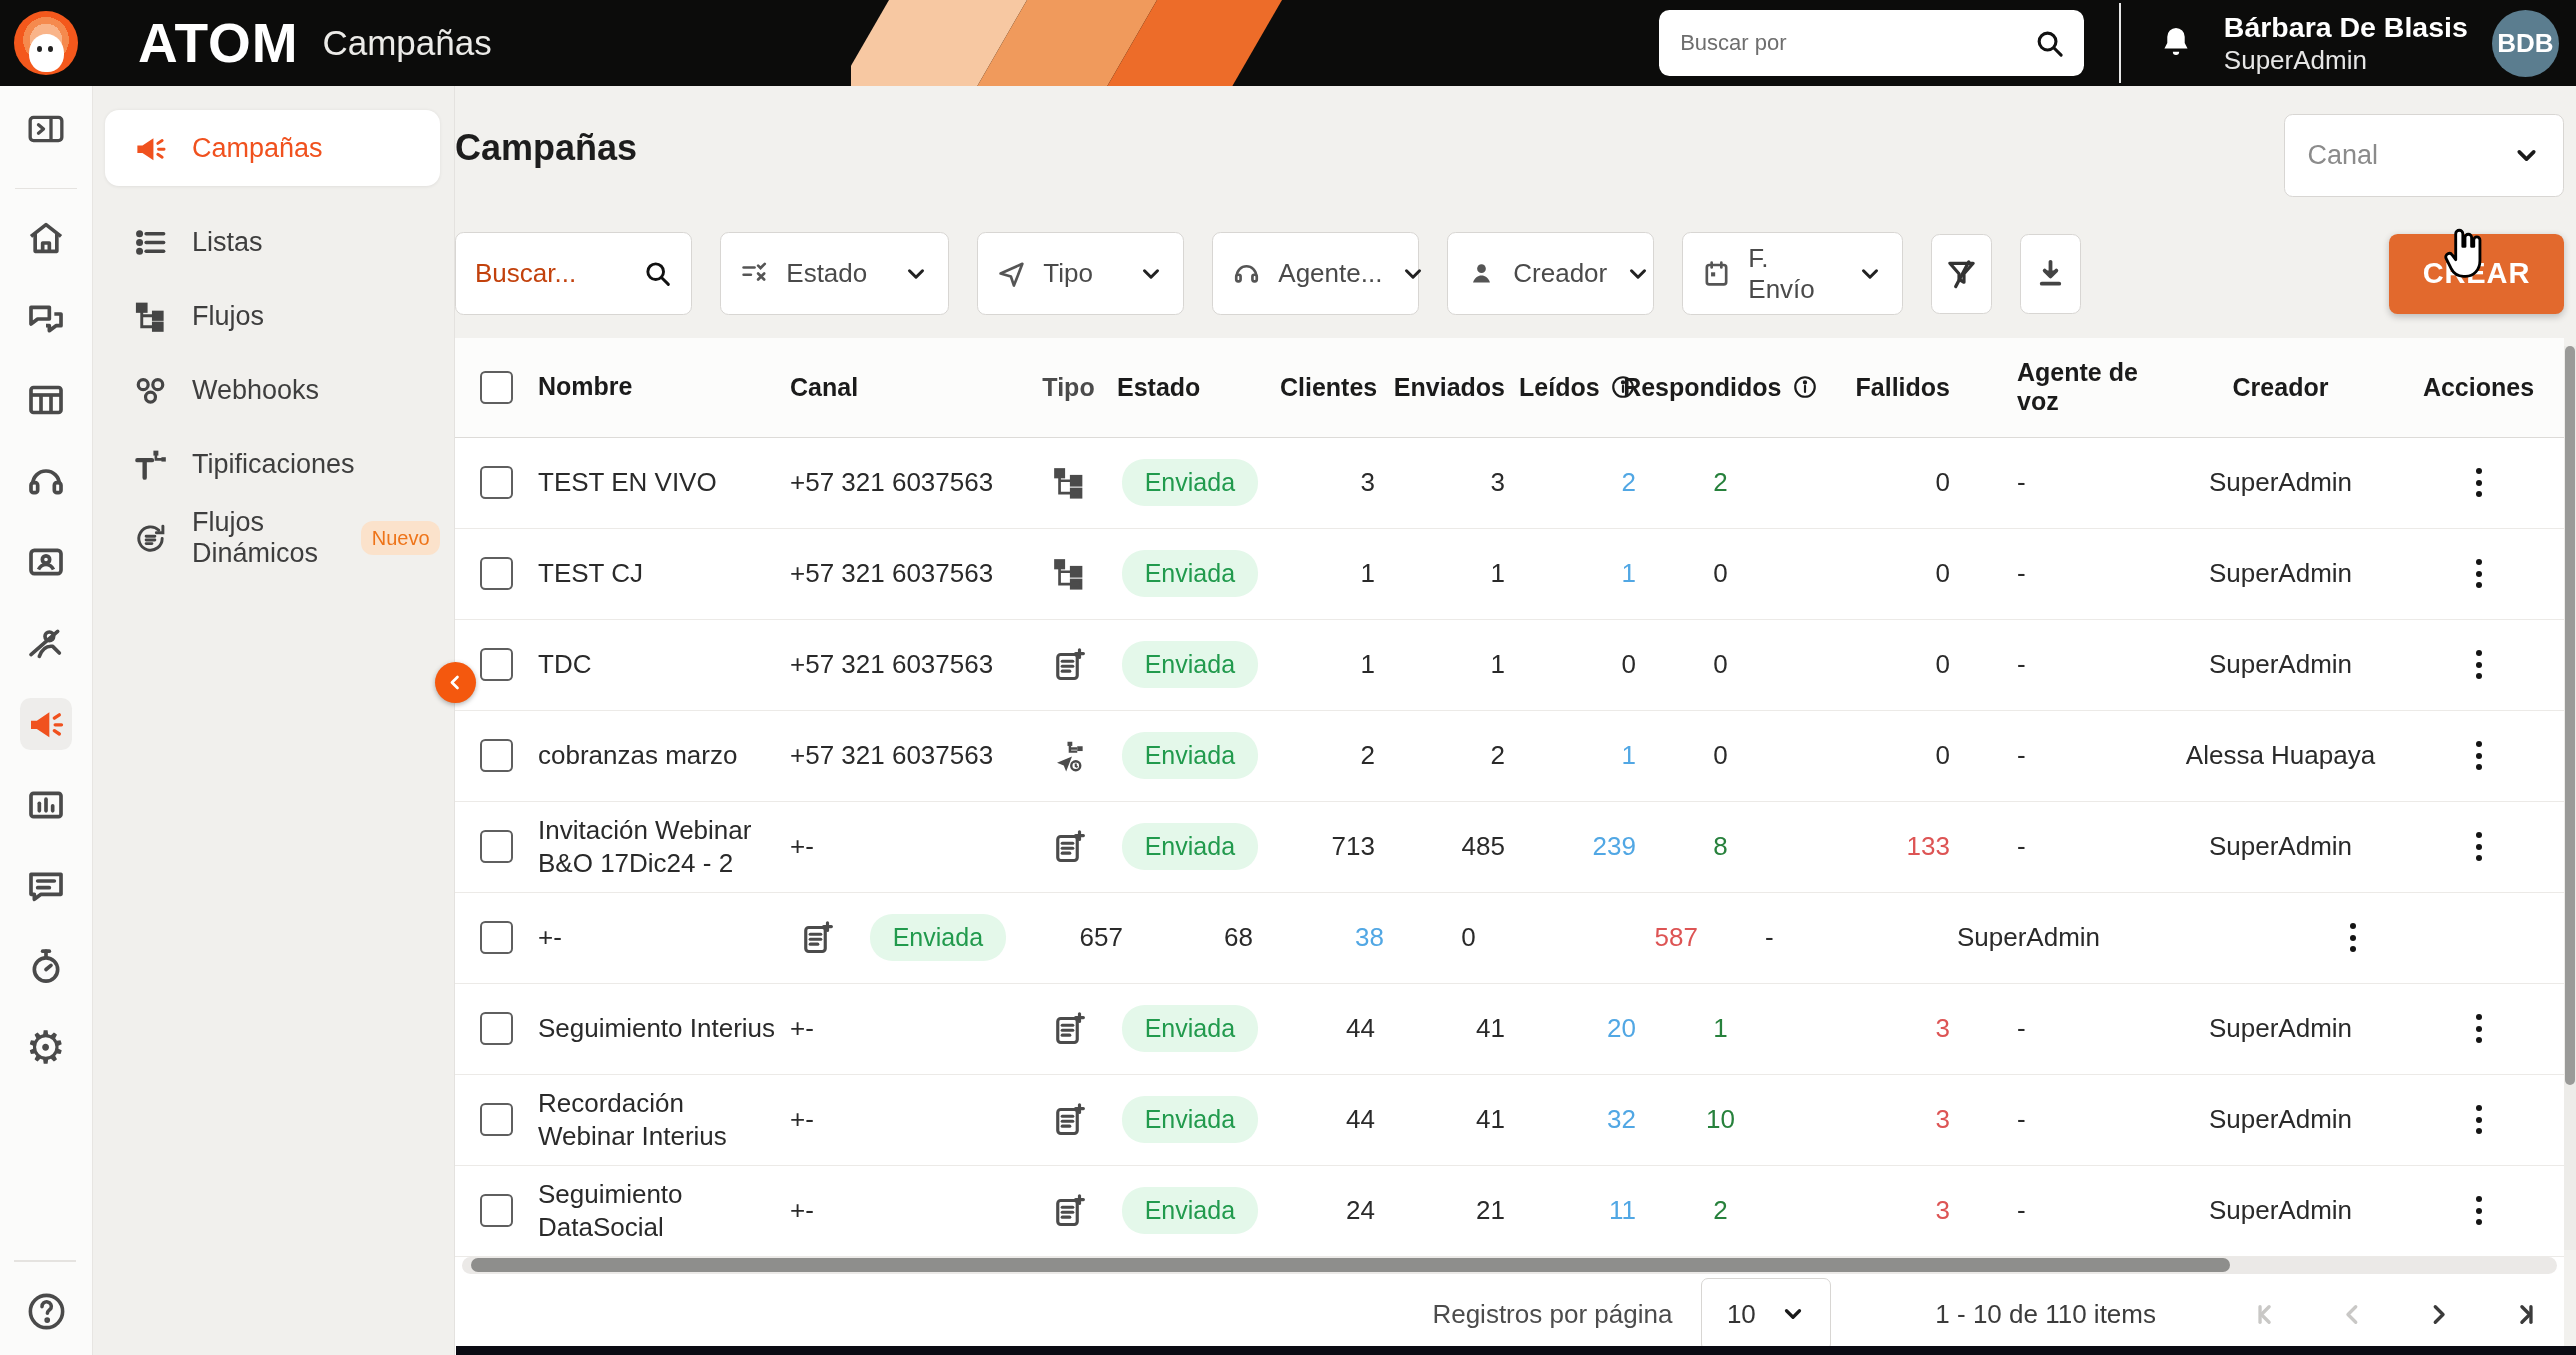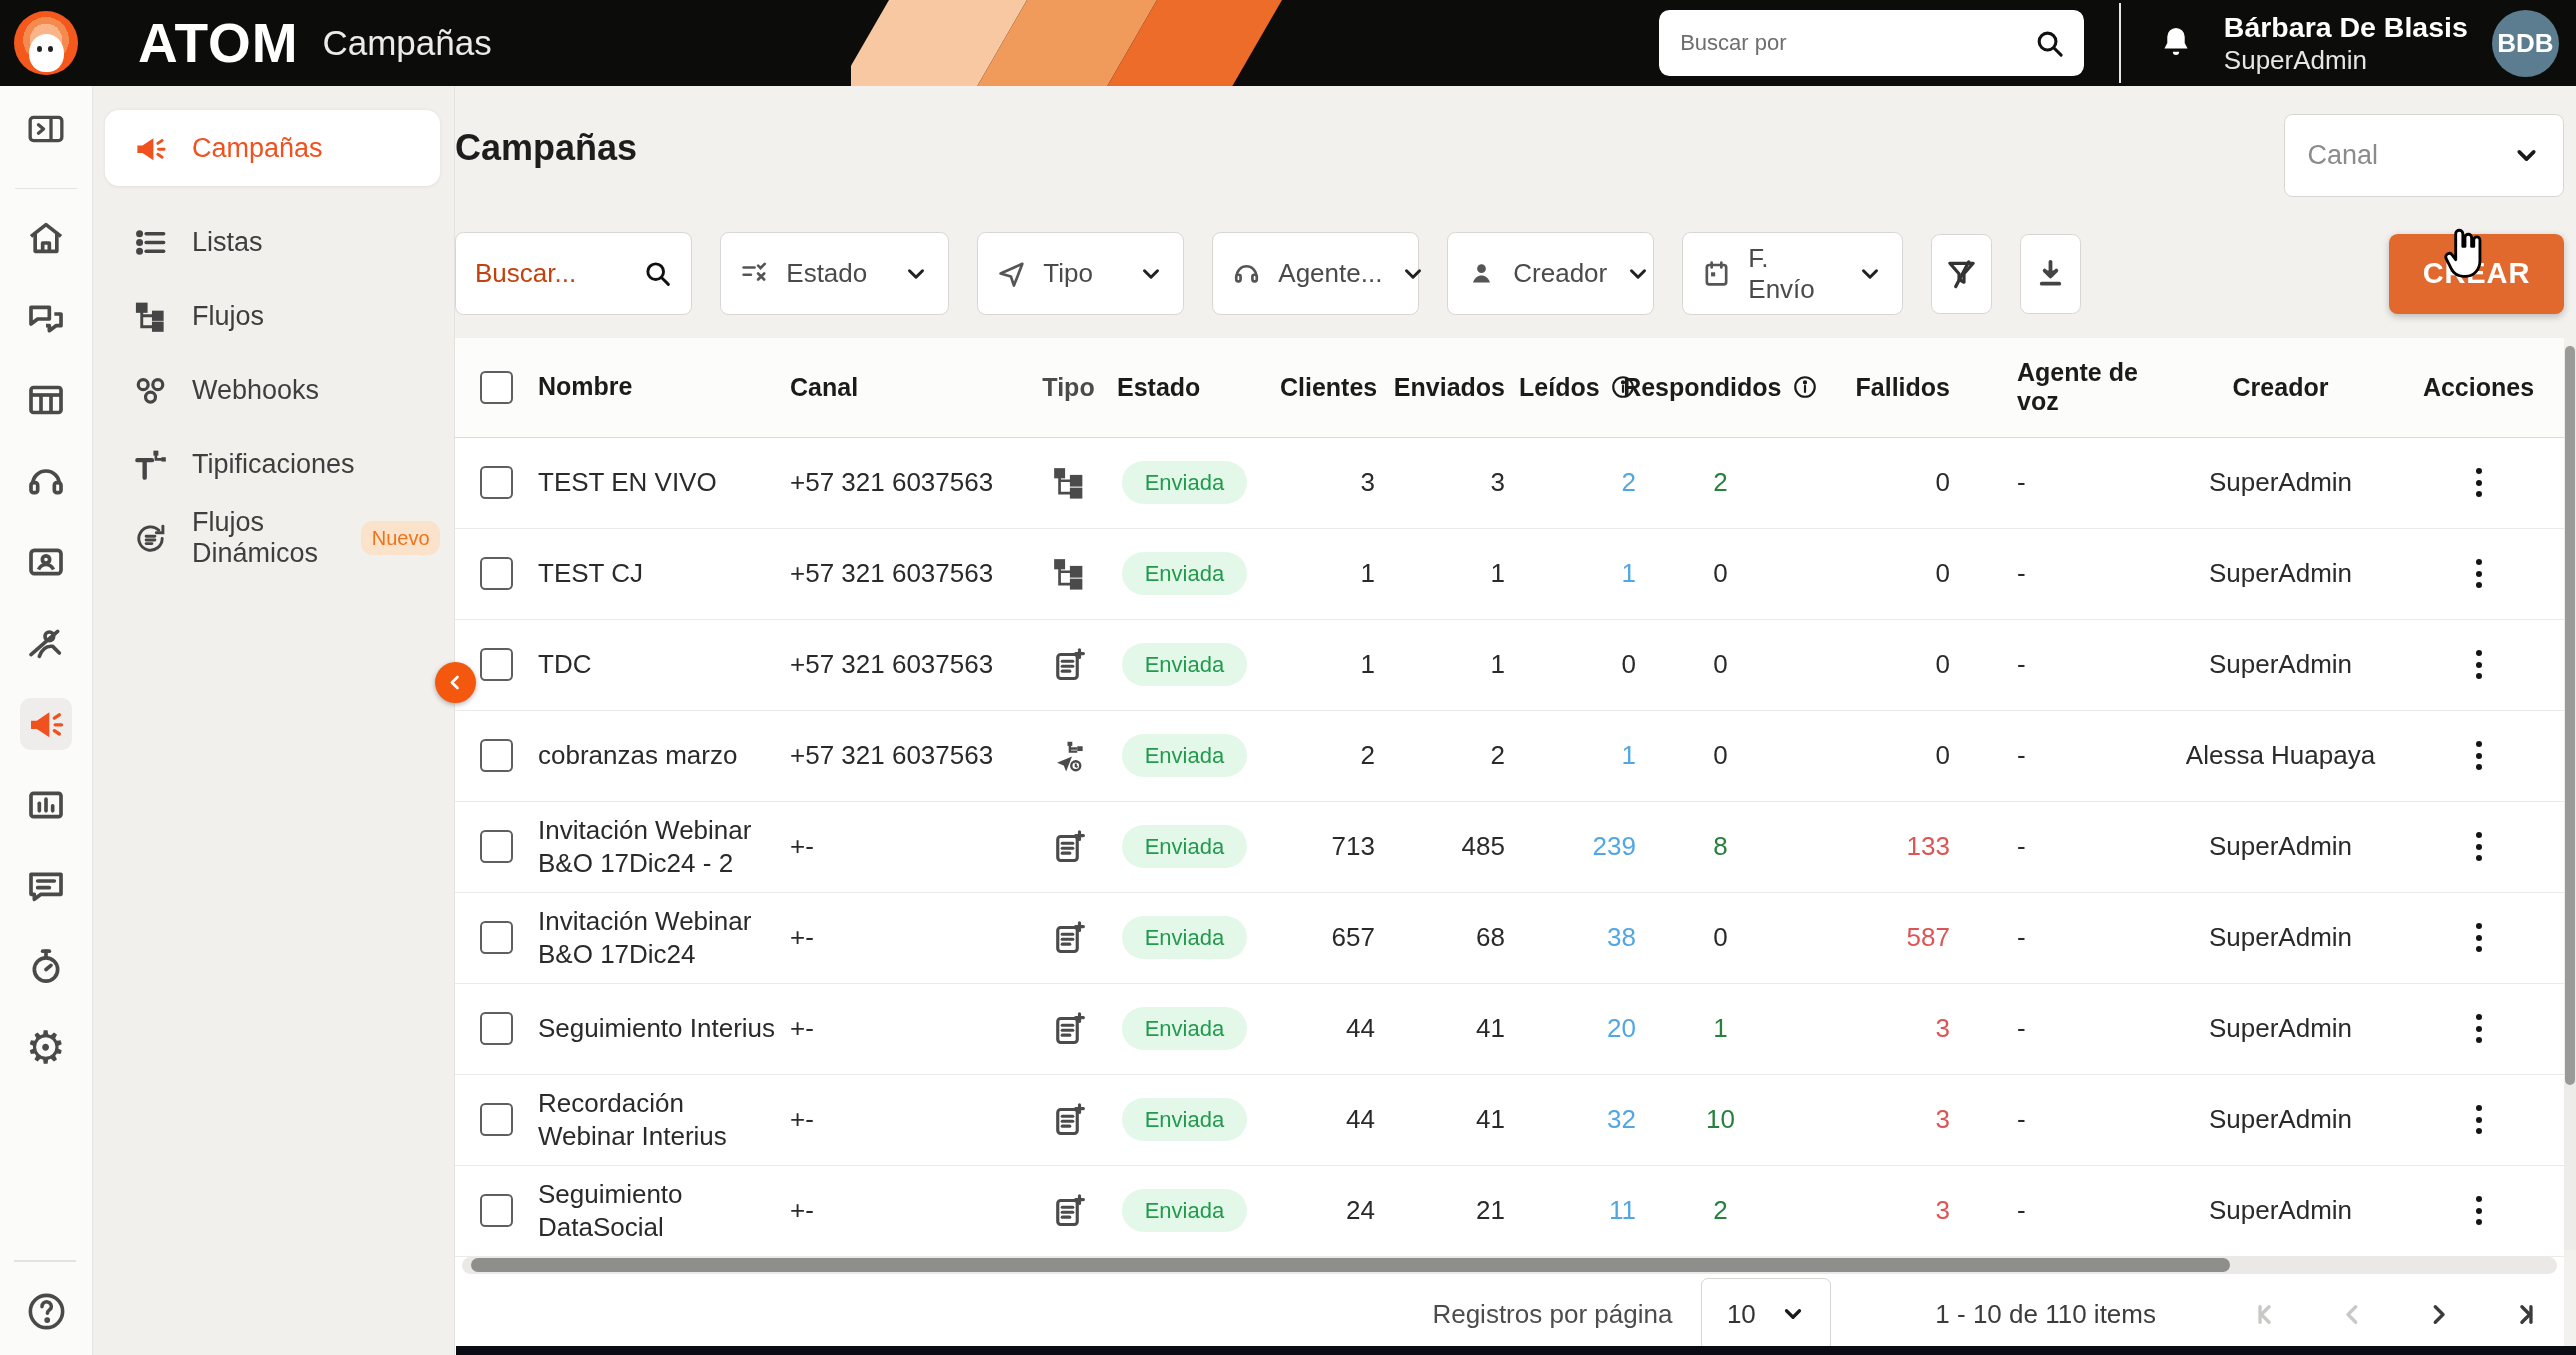--- a/index.html
+++ b/index.html
@@ -96,21 +96,21 @@
   .c-env{width:130px;text-align:right}
   .c-lei{width:131px;text-align:right}
   .c-res{width:169px;text-align:center}
   .c-fal{width:145px;text-align:right}
   .c-age{width:218px;padding-left:67px}
   .c-cre{width:225px;text-align:center}
   .c-acc{flex:1;display:flex;justify-content:center}
   .thead .c-lei{display:flex;align-items:center;justify-content:flex-end;gap:10.4px}
   .thead .c-res{display:flex;align-items:center;justify-content:center;gap:10.4px}
   .checkbox{width:29px;height:29px;border:2.6px solid #5f5f5f;border-radius:5.2px;background:#fff;display:inline-block}
-  .chip{display:inline-block;background:#e4f8ea;color:#219a4d;font-size:22px;padding:8.6px 22.5px;border-radius:22.5px;
+  .chip{display:inline-block;background:#e4f8ea;color:#219a4d;font-size:25px;padding:8.6px 22.5px;border-radius:22.5px;
         margin-left:5.2px}
   .v-blue{color:#51a7e4}.v-green{color:#27813c}.v-red{color:#dd5454}
   .dots{display:flex;flex-direction:column;gap:5.2px}
   .dots i{width:6px;height:6px;border-radius:50%;background:#141414}
 
   .hscroll{height:17.3px;margin:0 7px;background:#ebe9e7;border-radius:8.6px;position:relative}
   .hthumb{position:absolute;left:8.6px;top:1.7px;height:14px;width:84%;background:#8e8e8c;border-radius:7px}
 
   .pagination{height:81px;display:flex;align-items:center;justify-content:flex-end;padding-right:24px;background:#fff}
   .pg-label{font-size:26px;color:#4c4c4c}
@@ -662,21 +662,20 @@
               <i></i>
               <i></i>
             </span>
           </div>
       </div>
 
       <div class="tr">
         <div class="td c-check">
             <span class="checkbox"></span>
           </div>
-        <div class="td c-name">Invitación Webinar B&amp;O 17Dic24</div>
         <div class="td c-canal">+-</div>
         <div class="td c-tipo">
             <span>
           <svg width="36" height="36" viewBox="0 0 24 24" fill="none" stroke="#4b4b4b" stroke-width="2.1" stroke-linecap="round">
             <rect x="4.5" y="5" width="13" height="16" rx="2"></rect>
                 <line x1="7.5" y1="9.5" x2="14.5" y2="9.5"></line>
             <line x1="7.5" y1="12.8" x2="14.5" y2="12.8"></line>
                 <line x1="7.5" y1="16.1" x2="12.5" y2="16.1"></line>
             <line x1="19" y1="1.8" x2="19" y2="7"></line>
                 <line x1="16.4" y1="4.4" x2="21.6" y2="4.4"></line>

